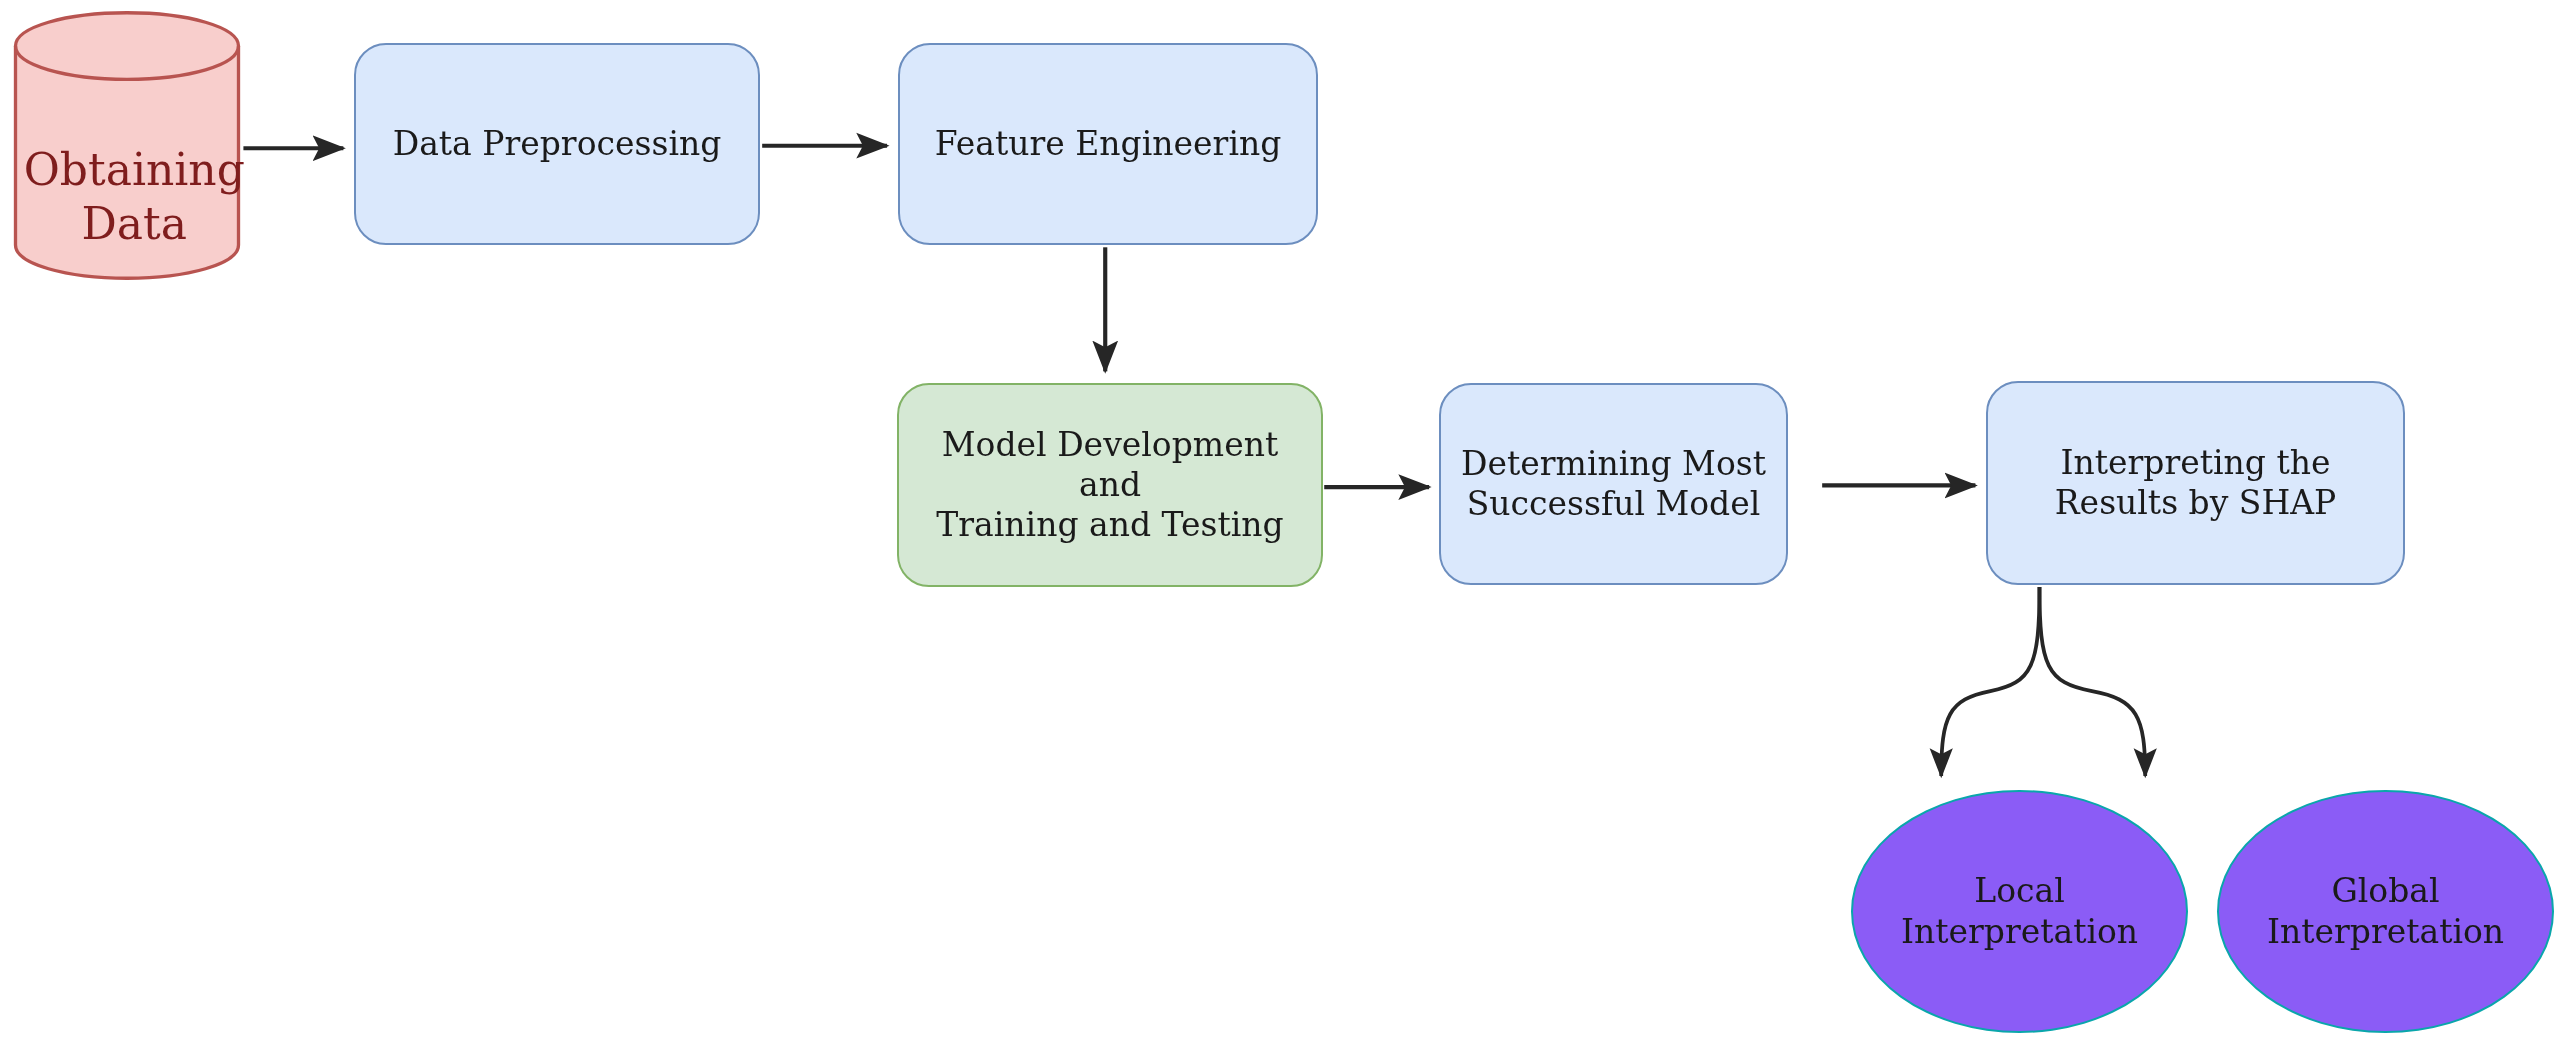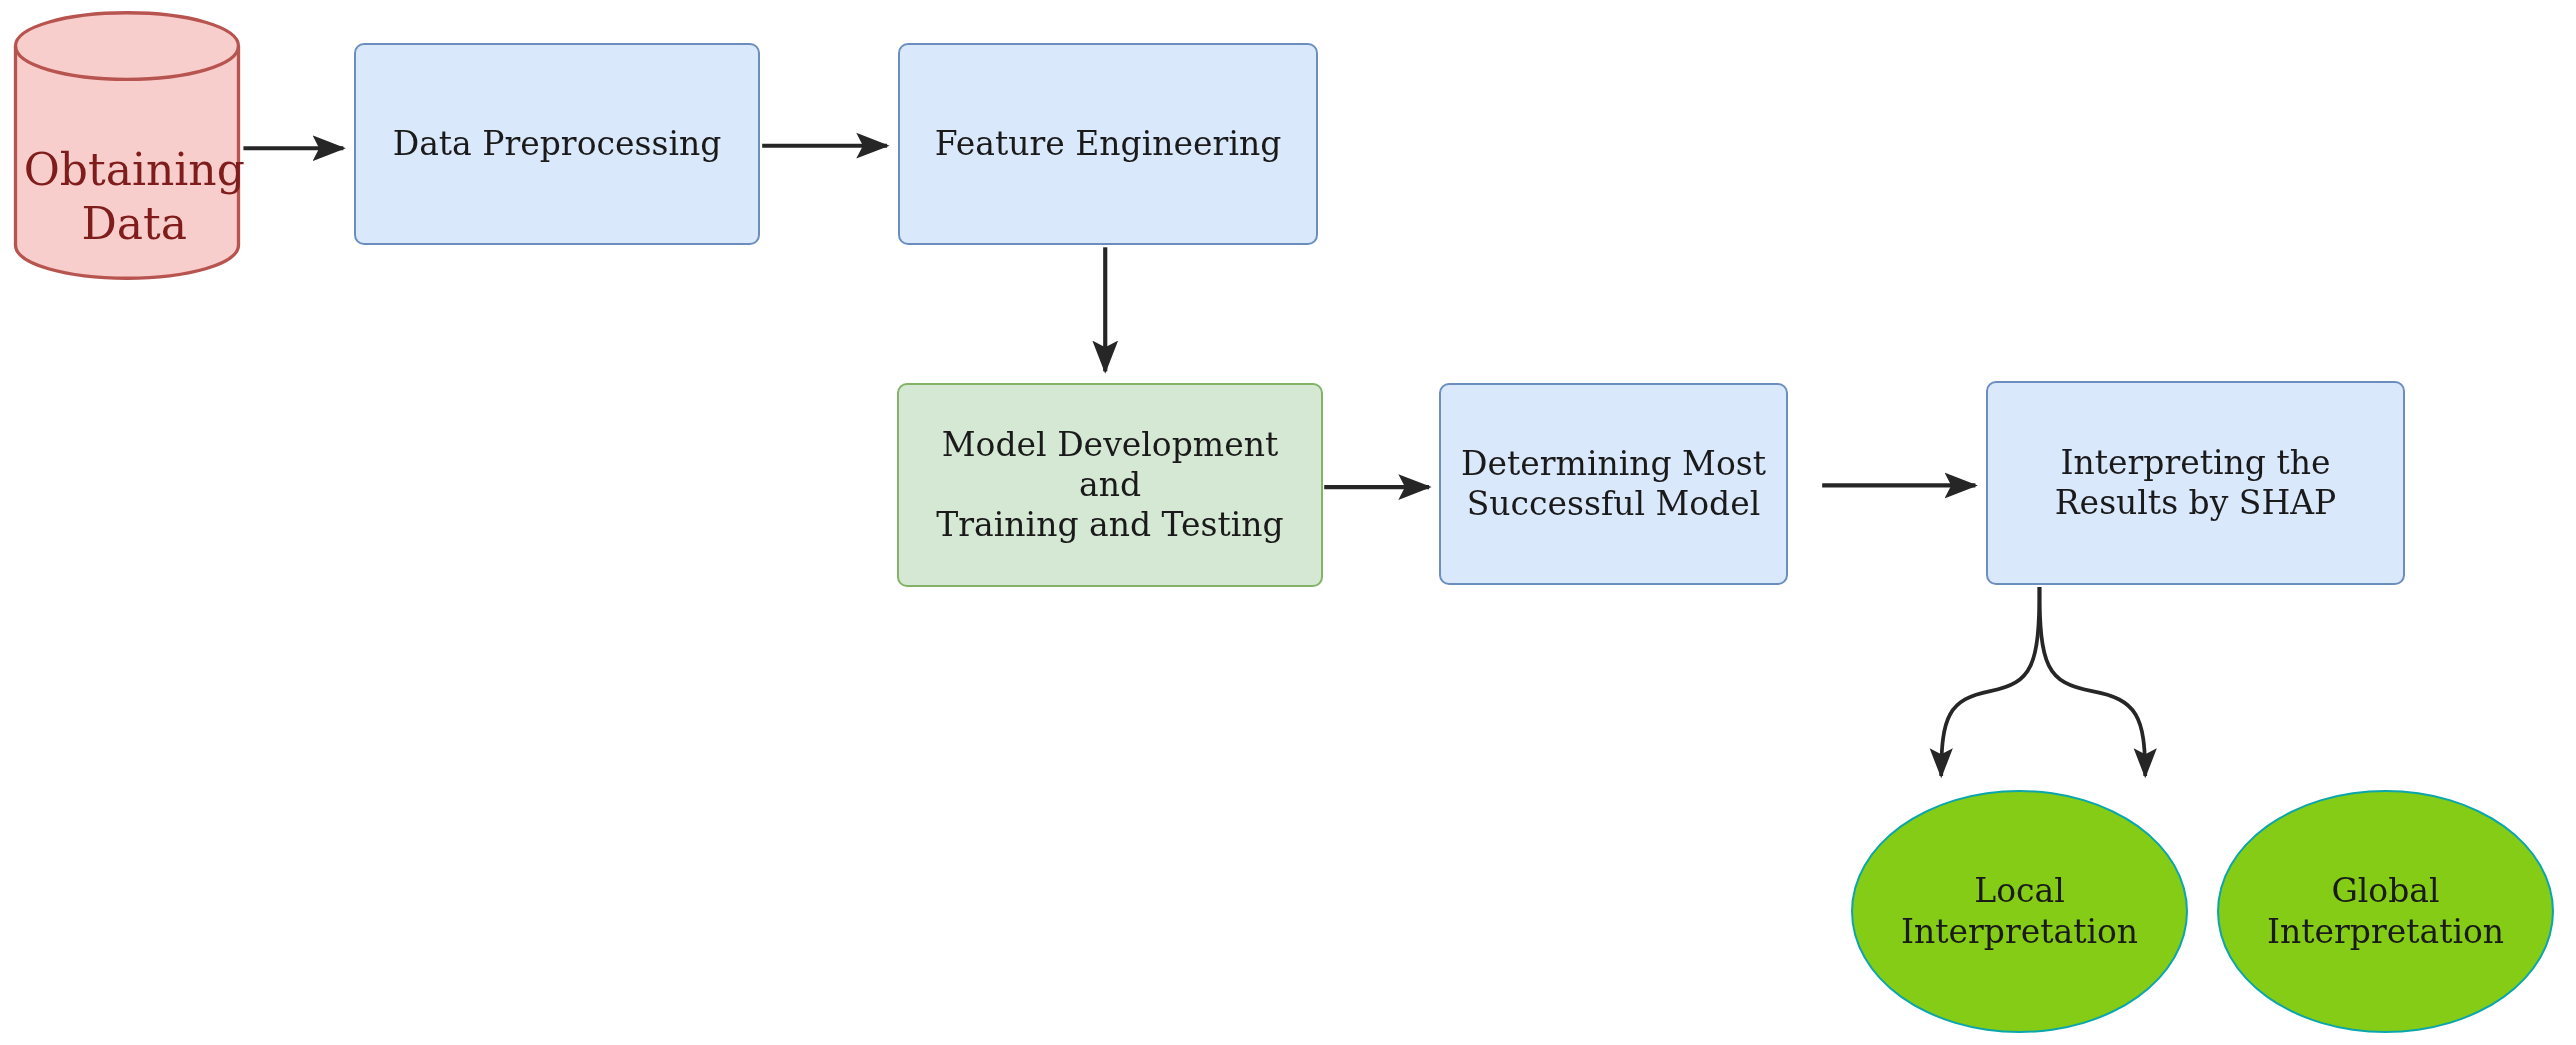--- a/index.html
+++ b/index.html
@@ -41,21 +41,21 @@
   }
   .node .label {
     display: block;
     width: 100%;
     padding: 0 8.3px;
     box-sizing: border-box;
     white-space: pre-line;
   }
   
   .proc {
-    border-radius: 10px;
+    border-radius: 32px;
     border-width: 2.5px;
     border-style: solid;
   }
   .proc.blue {
     background: #dae8fc;
     border-color: #6c8ebf;
   }
   .proc.green {
     background: #d5e8d4;
     border-color: #82b366;
@@ -84,21 +84,21 @@
     font-family: "DejaVu Serif", serif;
     font-size: 44px;
     color: #7f1d1d;
     line-height: 1.22;
     white-space: pre-line;
     padding-left: 14px;
   }
   
   .ellipse {
     border-radius: 50%;
-    background: #84cc16;
+    background: #8b5cf6;
     border: 2.5px solid #0aa6ab;
   }
 </style>
 </head>
 <body>
 
 <div id="canvas">
 
   <svg id="edges" viewBox="0 0 3093 1255" width="2576" height="1045" xmlns="http://www.w3.org/2000/svg">
     <defs>

